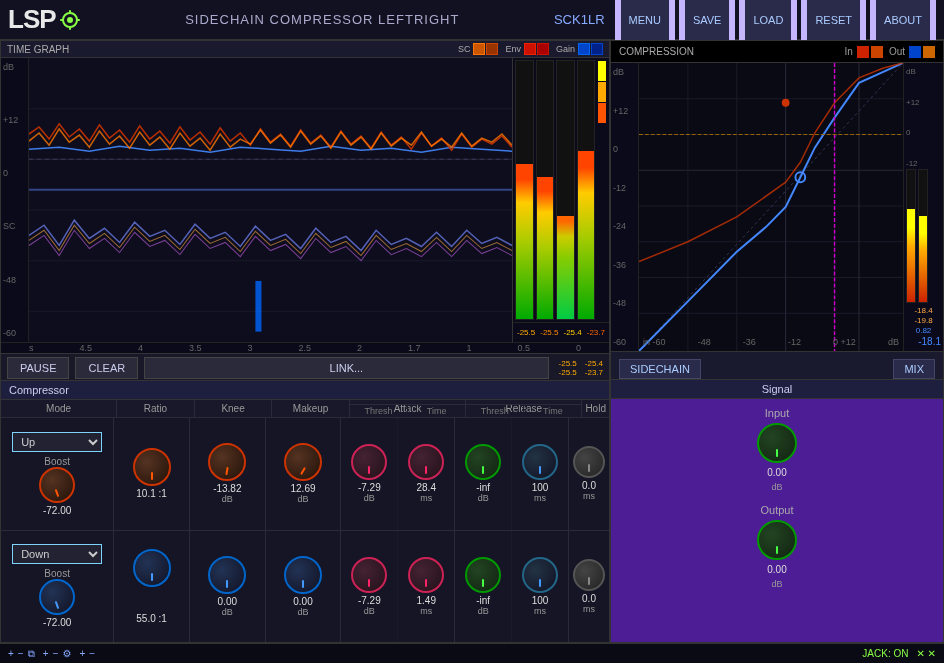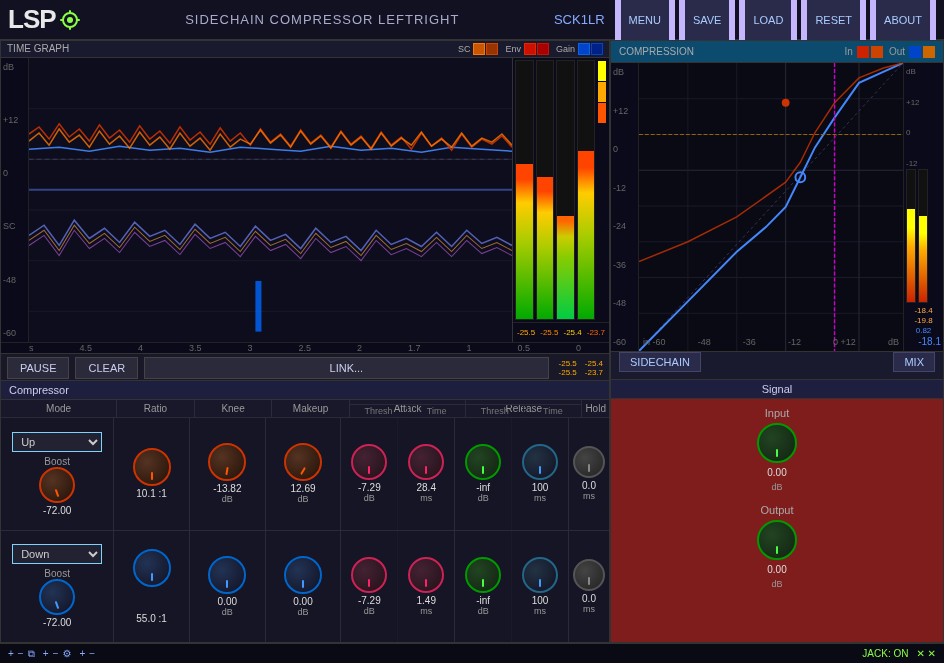--- a/index.html
+++ b/index.html
@@ -208,21 +208,21 @@
     <button class="header-btn">ABOUT</button>
   </div>
 </div>
 
 <div style="display:flex; height:603px;">
 
   <div style="width:610px; display:flex; flex-direction:column;">
 
     <div style="background:#0e0e1e; border:1px solid #333; height:340px; display:flex; flex-direction:column;">
 
-      <div style="display:flex; align-items:flex-start; padding:2px 6px; background:#1a1a2e; border-bottom:1px solid #333; height:22px;">
+      <div style="display:flex; align-items:center; padding:2px 6px; background:#1a1a2e; border-bottom:1px solid #333; height:22px;">
         <span style="font-size:10px; color:#aaa; flex:1;">TIME GRAPH</span>
         <div style="display:flex; gap:3px; align-items:center;">
           <span style="font-size:9px;color:#aaa;">SC</span>
           <div style="display:flex; gap:1px;">
             <div style="width:12px;height:12px;background:#cc5500; border:1px solid #ff7700;"></div>
             <div style="width:12px;height:12px;background:#993300; border:1px solid #cc4400;"></div>
           </div>
           <span style="font-size:9px;color:#aaa;margin-left:4px;">Env</span>
           <div style="display:flex; gap:1px;">
             <div style="width:12px;height:12px;background:#cc1100; border:1px solid #ee2200;"></div>
@@ -524,21 +524,21 @@
           <span class="knob-unit">ms</span>
         </div>
       </div>
     </div>
   </div>
 
   <div style="flex:1; display:flex; flex-direction:column;">
 
     <div style="flex:1; display:flex; flex-direction:column; background:#0e0e1e; border:1px solid #333;">
 
-      <div style="display:flex; align-items:center; background:#0c4a6e; border-bottom:1px solid #333; padding:2px 8px; height:22px;">
+      <div style="display:flex; align-items:center; background:#000000; border-bottom:1px solid #333; padding:2px 8px; height:22px;">
         <span style="font-size:10px;color:#aaa;flex:1;">COMPRESSION</span>
         <span style="font-size:10px;color:#999;margin-right:4px;">In</span>
         <div style="width:12px;height:12px;background:#cc2200;margin-right:2px;"></div>
         <div style="width:12px;height:12px;background:#cc4400;margin-right:6px;"></div>
         <span style="font-size:10px;color:#999;margin-right:4px;">Out</span>
         <div style="width:12px;height:12px;background:#0044cc;margin-right:2px;"></div>
         <div style="width:12px;height:12px;background:#cc6600;"></div>
       </div>
 
       <div style="flex:1; display:flex;">
@@ -613,27 +613,27 @@
             </div>
           </div>
 
           <div style="font-size:8px;color:#ffaa44;text-align:center;margin-top:2px;">-18.4</div>
           <div style="font-size:8px;color:#ffaa44;text-align:center;">-19.8</div>
           <div style="font-size:8px;color:#4488ff;text-align:center;">0.82</div>
           <div style="font-size:10px;color:#4488ff;text-align:right;">-18.1</div>
         </div>
       </div>
 
-      <div style="display:flex; align-items:flex-start; background:#1a1a2e; border-top:1px solid #333; height:28px; padding:0 8px;">
+      <div style="display:flex; align-items:flex-end; background:#1a1a2e; border-top:1px solid #333; height:28px; padding:0 8px;">
         <button class="sidechain-btn">SIDECHAIN</button>
         <button class="mix-btn">MIX</button>
       </div>
     </div>
 
-    <div style="background:#7f1d1d; border:1px solid #333; border-top:none; height:263px;">
+    <div style="background:#4c1d95; border:1px solid #333; border-top:none; height:263px;">
       <div style="background:#1e1e3e; border-bottom:1px solid #333; padding:3px 8px; font-size:11px; color:#ccccee; text-align:center;">
         <span>Signal</span>
       </div>
       <div style="display:flex; flex-direction:column; align-items:center; padding:8px 4px; gap:4px;">
         <span style="font-size:11px;color:#aaa;">Input</span>
         <div class="knob knob-green" style="width:40px;height:40px;">
           <div class="knob-indicator knob-indicator-green"></div>
         </div>
         <span style="font-size:10px;color:#ddd;">0.00</span>
         <span style="font-size:9px;color:#999;">dB</span>

